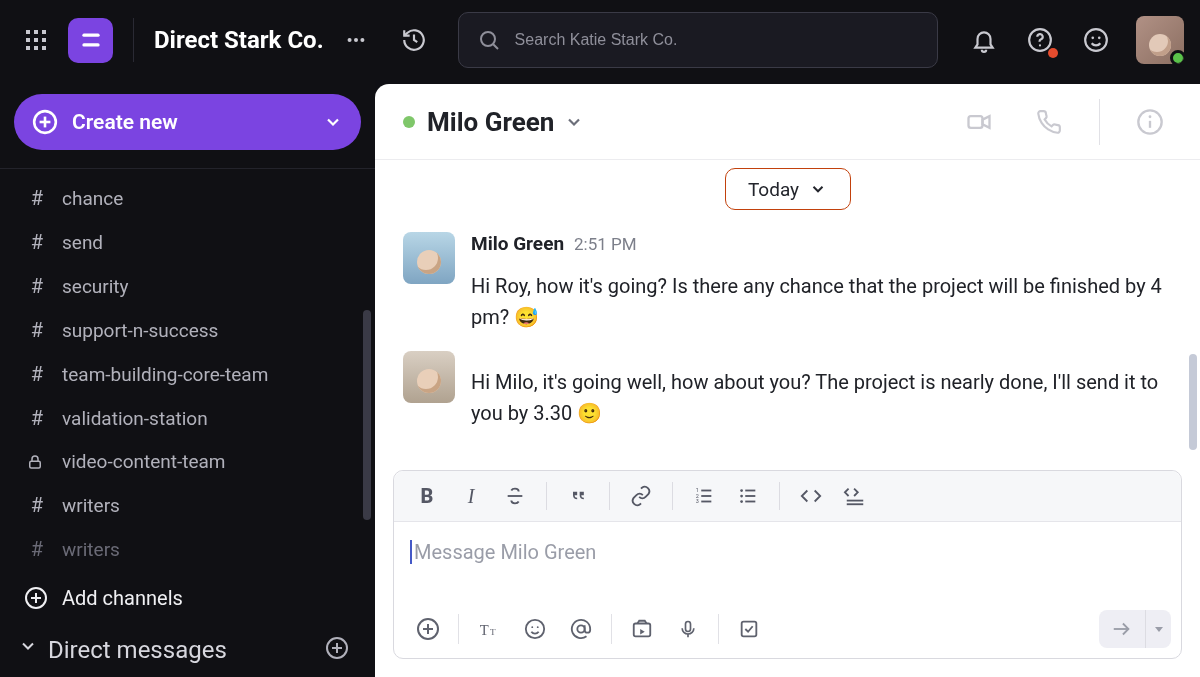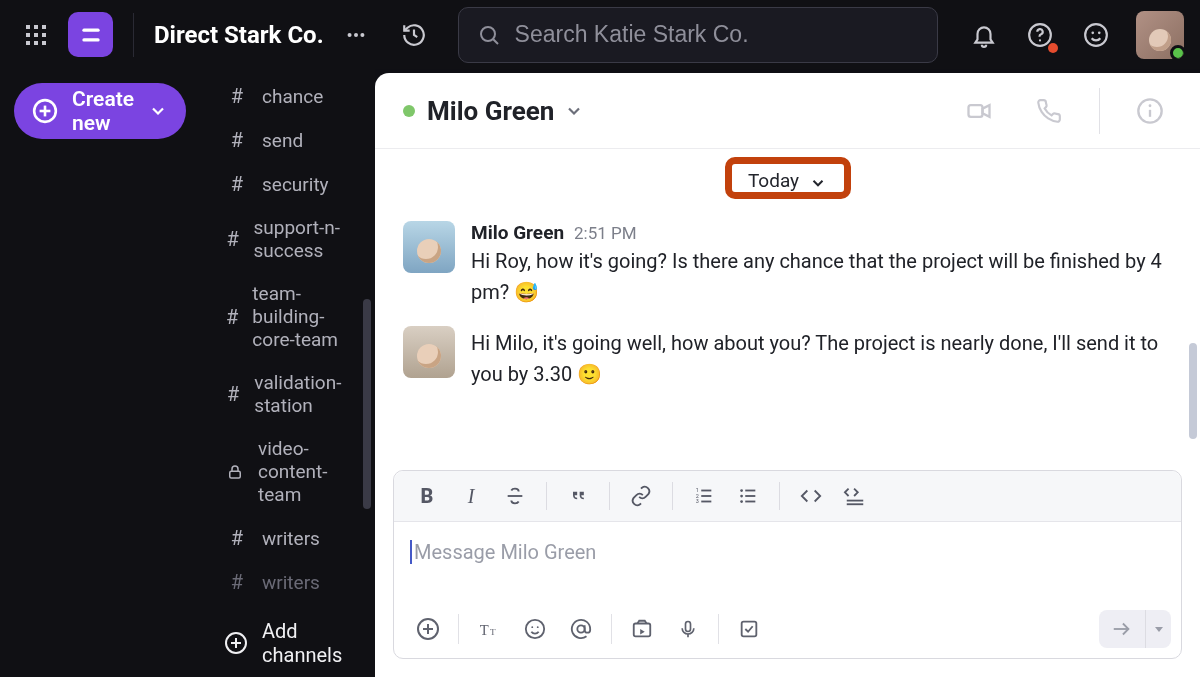--- a/index.html
+++ b/index.html
@@ -10,33 +10,33 @@
   .topbar { height: 80px; display: flex; align-items: center; padding: 0 16px; background: #101014; gap: 12px; }
   .apps-grid { width: 40px; height: 40px; display: flex; align-items: center; justify-content: center; color: #c9c9d0; cursor: pointer; }
   .logo-box { width: 45px; height: 45px; border-radius: 10px; background: #7b44e1; display: flex; align-items: center; justify-content: center; }
   .logo-box svg { fill: #fff; }
   .divider-vert { width: 1px; height: 44px; background: #2a2a34; margin: 0 8px; }
   .workspace { font-size: 24px; font-weight: 700; color: #fff; }
   .dots-btn { width: 40px; height: 40px; display:flex;align-items:center;justify-content:center;color:#c9c9d0;cursor:pointer; font-size: 22px; }
   .history-btn { width: 40px; height: 40px; display:flex;align-items:center;justify-content:center;color:#c9c9d0;cursor:pointer; margin-left: 6px; }
   .search-wrap { flex: 1; margin-left: 12px; margin-right: 12px; }
   .search { width: 100%; height: 56px; background: #1a1a22; border: 1px solid #3a3a46; border-radius: 10px; display:flex; align-items:center; padding: 0 18px; gap: 14px; }
-  .search input { flex:1; background: transparent; border: none; color: #d7d7de; font-size: 23px; outline: none; }
+  .search input { flex:1; background: transparent; border: none; color: #d7d7de; font-size: 16px; outline: none; }
   .search input::placeholder { color: #8f8f9a; }
   .icon-btn { position: relative; width: 44px; height: 44px; display:flex;align-items:center;justify-content:center;color:#c9c9d0;cursor:pointer;border-radius: 8px; }
   .red-dot { position: absolute; width: 10px; height: 10px; background:#e54c2e; border-radius: 50%; right: 4px; bottom: 4px; }
   .avatar-top { width: 48px; height: 48px; border-radius: 8px; background: linear-gradient(135deg,#b19185,#8c6f62); position: relative; display:flex;align-items:flex-end;justify-content:center;overflow:hidden; margin-left: 6px; }
   .avatar-top .head { width:22px;height:22px;border-radius:50%;background:#e2c9b8;margin-bottom:8px;box-shadow: inset -3px -4px 0 #c19f8a; }
   .avatar-top .presence { position:absolute; right:-2px; bottom:-2px; width:16px;height:16px;border-radius:50%;background:#5ac24a;border:3px solid #101014; }
 
   
   .body { flex:1; display:flex; }
 
   
-  .sidebar { width: 375px; background:#101014; display:flex; flex-direction:row; padding-top: 6px; position:relative; }
+  .sidebar { width: 375px; background:#101014; display:flex; flex-direction:column; padding-top: 6px; position:relative; }
   .create-btn { margin: 8px 14px 18px 14px; height: 56px; background:#7b44e1; border-radius: 28px 28px 28px 28px; display:flex; align-items:center; padding: 0 18px; color:#fff; font-size:21px; font-weight:600; gap: 14px; cursor:pointer; }
   .create-btn .chev { margin-left:auto; }
   .rule { height:1px; background:#23232b; margin: 0 0 8px 0; }
   .channel-list { display:flex; flex-direction:column; gap: 2px; padding-right: 8px; }
   .channel { display:flex; align-items:center; gap: 14px; padding: 9px 0 9px 26px; color:#b1b1bb; font-size:19px; cursor:pointer; border-radius: 6px; }
   .channel.muted { color:#6a6a76; }
   .hash, .lock { width: 22px; text-align:center; color: inherit; font-size: 20px; }
   .add-channels { display:flex; align-items:center; gap: 14px; padding: 10px 0 10px 24px; color:#f0f0f3; font-size:20px; cursor:pointer; margin-top: 4px; }
   .dm-header { display:flex; align-items:flex-start; gap: 10px; padding: 16px 0 0 18px; color:#d7d7de; font-size:24px; cursor:pointer; }
   .dm-header .plus-right { margin-left:auto; margin-right: 26px; color:#b1b1bb; }
@@ -44,31 +44,31 @@
 
   
   .chat { flex:1; background:#fff; border-radius: 14px 0 0 0; display:flex; flex-direction:column; color:#202228; margin-top: 4px; position:relative; }
   .chat-header { display:flex; align-items:center; padding: 14px 28px; height: 76px; border-bottom: 1px solid #ececef; }
   .presence-dot { width:12px;height:12px;border-radius:50%;background:#7fc76a;margin-right:12px; }
   .chat-title { font-size: 26px; font-weight:700; margin-right: 10px; }
   .chat-title-chev { color:#6c6f7a; cursor:pointer; }
   .chat-actions { margin-left:auto; display:flex; align-items:center; gap: 26px; color:#3b3e49; }
   .chat-actions .sep { width:1px; height:46px; background:#e1e1e6; margin: 0 2px; }
   .chat-body { flex:1; overflow:auto; padding: 0 28px 8px 28px; }
-  .today-pill { margin: 8px auto 22px auto; width: 126px; height: 42px; border:7px solid #c2410c; border-radius:10px; display:flex; align-items:flex-end; justify-content:center; gap:10px; font-size:19px; color:#23252c; cursor:pointer; }
+  .today-pill { margin: 8px auto 22px auto; width: 126px; height: 42px; border:1px solid #c2410c; border-radius:10px; display:flex; align-items:center; justify-content:center; gap:10px; font-size:19px; color:#23252c; cursor:pointer; }
   .msg { display:flex; gap:16px; margin-bottom: 18px; }
   .msg .av { width:52px; height:52px; border-radius:8px; background:#c2a380; flex-shrink:0; position:relative; display:flex;align-items:flex-end;justify-content:center;overflow:hidden; }
   .msg .av .head { width:24px;height:24px;border-radius:50%;background:#e9cfb9; margin-bottom:10px; box-shadow: inset -3px -4px 0 #c9a484; }
   .msg .av.milo { background: linear-gradient(#b8d6e6,#7fa5c2); }
   .msg .av.roy { background: linear-gradient(#d9cfc3,#b0a290); }
   .msg .content { flex:1; }
   .msg .meta { display:flex; gap:10px; align-items:baseline; }
   .msg .name { font-weight:700; font-size:19px; }
   .msg .time { color:#7c7f8a; font-size:17px; }
-  .msg .text { font-size:20px; line-height:1.55; margin-top:2px; }
+  .msg .text { font-size:20px; line-height:1.55; margin-top:16px; }
 
   
   .composer-wrap { padding: 0 18px 18px 18px; }
   .composer { border:1px solid #d9d9df; border-radius:10px; display:flex; flex-direction:column; }
   .fmt-bar { border-bottom:1px solid #e5e5ea; background:#f6f7f9; padding: 8px 14px; display:flex; align-items:center; gap: 6px; border-radius: 10px 10px 0 0; }
   .fmt-btn { width:38px;height:34px;display:flex;align-items:center;justify-content:center;color:#555865;cursor:pointer;border-radius:6px;font-size:18px; }
   .fmt-btn.bold { font-weight:800; font-size:20px; }
   .fmt-btn.italic { font-style:italic; font-family: Georgia, serif; font-size:20px; }
   .fmt-sep { width:1px;height:28px;background:#dcdce2;margin:0 6px; }
   .composer-input { padding: 18px 16px 40px 16px; font-size:20px; color:#9a9da8; outline:none; min-height: 64px; }

